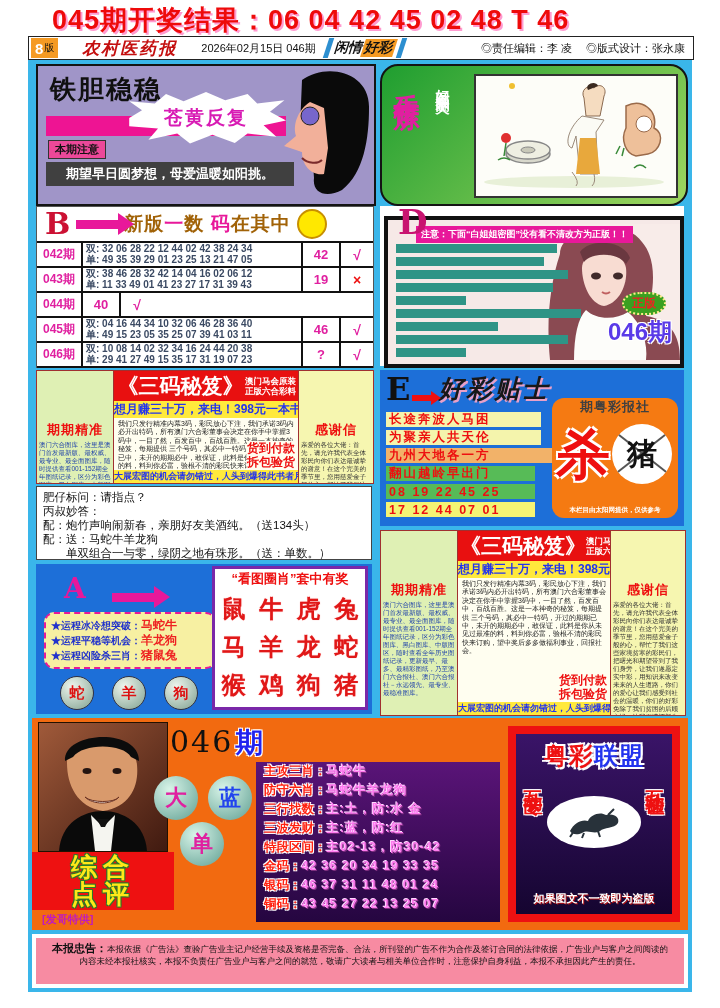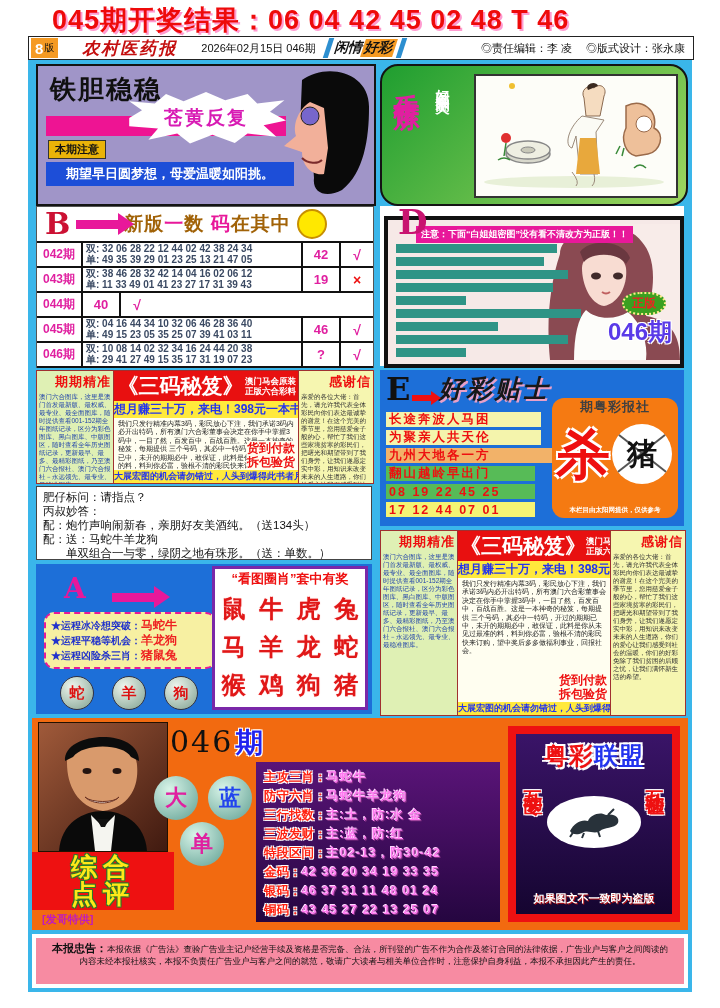--- a/index.html
+++ b/index.html
@@ -29,22 +29,22 @@
   .frame{top:60px;left:28px;width:664px;height:932px;background:#3ab6ea;}
 
   
   .purple-box{left:8px;top:4px;width:336px;height:138px;background:#a095c8;border:2px solid #141414;overflow:hidden;}
   .pb-title{left:12px;top:6px;font-size:26px;font-weight:900;color:#101010;letter-spacing:2px;}
   .pb-strip1{left:8px;top:50px;width:240px;height:20px;background:#ee1493;}
   .pb-burst{left:88px;top:26px;width:160px;height:52px;background:#ffffff;display:flex;align-items:center;justify-content:center;
     clip-path:polygon(2% 50%,10% 35%,2% 18%,18% 22%,25% 4%,36% 18%,50% 0%,62% 16%,76% 4%,82% 22%,99% 16%,90% 38%,100% 55%,86% 64%,94% 86%,76% 80%,68% 98%,54% 82%,40% 99%,32% 80%,14% 92%,20% 70%,2% 66%);
     filter:drop-shadow(1px 1px 0 #000) drop-shadow(-1px -1px 0 #000);}
   .pb-burst span{color:#d81bb4;font-size:19px;font-weight:900;letter-spacing:2px;}
-  .pb-note{left:10px;top:74px;background:#eab308;border:1px solid #333;padding:1px 6px;font-size:11px;font-weight:900;color:#111;}
-  .pb-strip2{left:8px;top:96px;width:248px;height:24px;background:#1d4ed8;display:flex;align-items:center;justify-content:center;}
+  .pb-note{left:10px;top:74px;background:#ec4899;border:1px solid #333;padding:1px 6px;font-size:11px;font-weight:900;color:#111;}
+  .pb-strip2{left:8px;top:96px;width:248px;height:24px;background:#404040;display:flex;align-items:center;justify-content:center;}
   .pb-strip2 span{color:#fff;font-size:13px;font-weight:900;white-space:nowrap;}
   .pb-face{right:2px;top:2px;}
 
   
   .green-box{left:352px;top:4px;width:304px;height:138px;background:linear-gradient(135deg,#1f9e30,#9fd65f);
     border:2px solid #141414;border-radius:18px;overflow:hidden;}
   .gb-title{left:8px;top:6px;writing-mode:vertical-rl;font-size:26px;font-weight:900;color:#e020a0;letter-spacing:4px;height:128px;}
   .gb-sub{left:52px;top:12px;writing-mode:vertical-rl;font-size:14px;font-weight:700;color:#ffffff;letter-spacing:3px;height:118px;}
   .gb-pic{left:92px;top:8px;width:200px;height:120px;background:#fdfdf8;border:2px solid #333;}
 
@@ -81,21 +81,21 @@
     padding:1px 8px;color:#e22;font-weight:900;font-size:12px;z-index:4;}
   .d-period{right:8px;top:96px;font-size:24px;font-weight:900;color:#5a3ae8;z-index:4;
     text-shadow:-1px -1px 0 #fff,1px -1px 0 #fff,-1px 1px 0 #fff,1px 1px 0 #fff;}
 
   
   .adblock{display:flex;border:1px solid #a03030;background:#fffef0;overflow:hidden;}
   .ad1{left:8px;top:310px;width:336px;height:112px;}
   .ad2{left:352px;top:470px;width:304px;height:184px;}
   .ad-col1{width:72px;background:#dff0b4;border-right:1px solid #a03030;padding:2px;}
   .ad-col3{width:70px;background:#f6f6b0;border-left:1px solid #a03030;padding:2px;}
-  .ad-coltitle{color:#ee1010;font-weight:900;font-size:13px;text-align:right;letter-spacing:1px;}
+  .ad-coltitle{color:#ee1010;font-weight:900;font-size:13px;text-align:center;letter-spacing:1px;margin-top:48px;}
   .ad-colbody{font-size:6.5px;line-height:8px;color:#2244aa;margin-top:2px;overflow:hidden;}
   .ad-col3 .ad-colbody{color:#333;}
   .ad-mid{flex:1;display:flex;flex-direction:column;min-width:0;}
   .ad-head{background:#e81010;display:flex;align-items:center;padding:1px 2px;}
   .book-title{color:#fff;font-weight:900;font-size:21px;font-family:"Liberation Serif",serif;white-space:nowrap;flex:1;text-align:center;}
   .book-side{display:flex;flex-direction:column;color:#fff;font-size:8.5px;font-weight:700;line-height:10px;white-space:nowrap;}
   .ad-hot{background:#ffe93c;color:#2233ee;font-weight:900;font-size:12px;text-align:center;white-space:nowrap;}
   .ad-body{position:relative;flex:1;padding:2px 4px;font-size:7px;line-height:8.4px;color:#222;overflow:hidden;}
   .cod{position:absolute;right:3px;bottom:1px;color:#ee1010;font-weight:900;font-size:12px;line-height:14px;text-align:center;background:#fffef0;}
   .ad-promo{background:#ffe93c;color:#2233ee;font-weight:900;font-size:9px;text-align:center;white-space:nowrap;}
@@ -156,21 +156,21 @@
     text-shadow:1px 1px 0 #2a7a2a,-1px -1px 0 #2a7a2a,1px -1px 0 #2a7a2a,-1px 1px 0 #2a7a2a;}
   .review-sub{left:10px;top:194px;color:#c019c0;font-weight:700;font-size:11px;}
   .b-period{left:138px;top:6px;display:flex;align-items:flex-start;}
   .b-period .num{font-family:"DejaVu Serif",serif;font-size:30px;color:#111;letter-spacing:2px;}
   .b-period .qi{font-size:28px;font-weight:900;color:#2222ee;margin-left:2px;
     text-shadow:-1px -1px 0 #fff,1px -1px 0 #fff,-1px 1px 0 #fff,1px 1px 0 #fff;}
   .big-circle{width:44px;height:44px;border-radius:50%;background:radial-gradient(circle at 35% 30%,#d8f4e8,#5f9f92);
     display:flex;align-items:center;justify-content:center;font-size:22px;font-weight:900;}
   .bc1{left:122px;top:58px;color:#e020a0;} .bc2{left:176px;top:58px;color:#2244ee;} .bc3{left:148px;top:104px;color:#e020a0;}
   .picks-box{left:224px;top:44px;width:244px;height:160px;background:linear-gradient(180deg,#5a1478,#250640);
-    padding:6px 8px;box-sizing:border-box;}
+    padding:0 8px;box-sizing:border-box;}
   .pick-line{font-size:12.5px;line-height:19px;white-space:nowrap;}
   .pick-label{color:#ff2211;font-weight:900;
     text-shadow:-1px -1px 0 #fff,1px -1px 0 #fff,-1px 1px 0 #fff,1px 1px 0 #fff;}
   .pick-value{color:#ff7bf0;font-weight:900;letter-spacing:1px;
     text-shadow:-1px -1px 0 #ffd8ff,1px 1px 0 #803080;}
   .union-box{left:476px;top:8px;width:172px;height:196px;border:8px solid #ee1111;box-sizing:border-box;
     background:linear-gradient(180deg,#3a1468,#150530);overflow:hidden;}
   .ub-title{top:6px;width:100%;text-align:center;font-size:24px;font-weight:900;letter-spacing:1px;
     text-shadow:-2px -2px 0 #fff,2px -2px 0 #fff,-2px 2px 0 #fff,2px 2px 0 #fff;}
   .ub-title .r{color:#ee1111;} .ub-title .b{color:#2233ee;}

